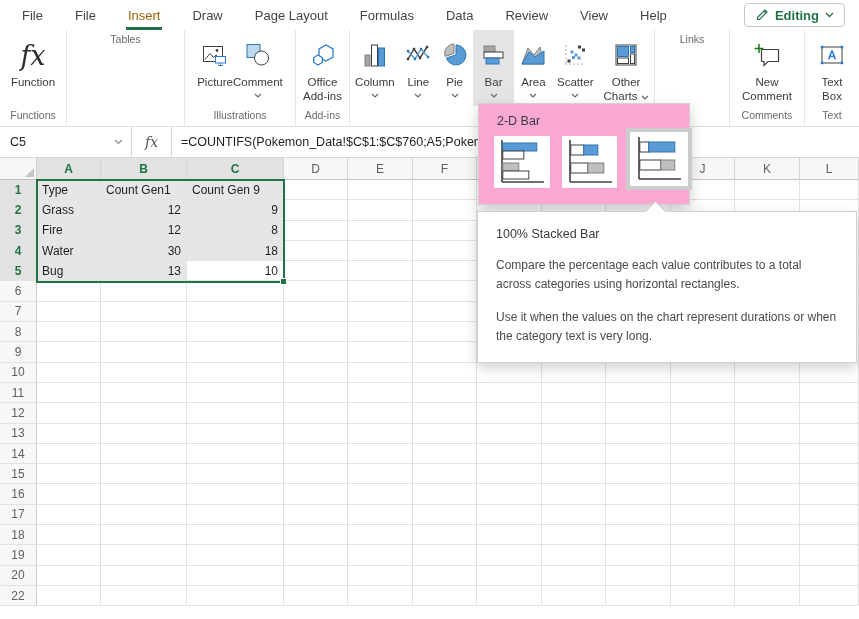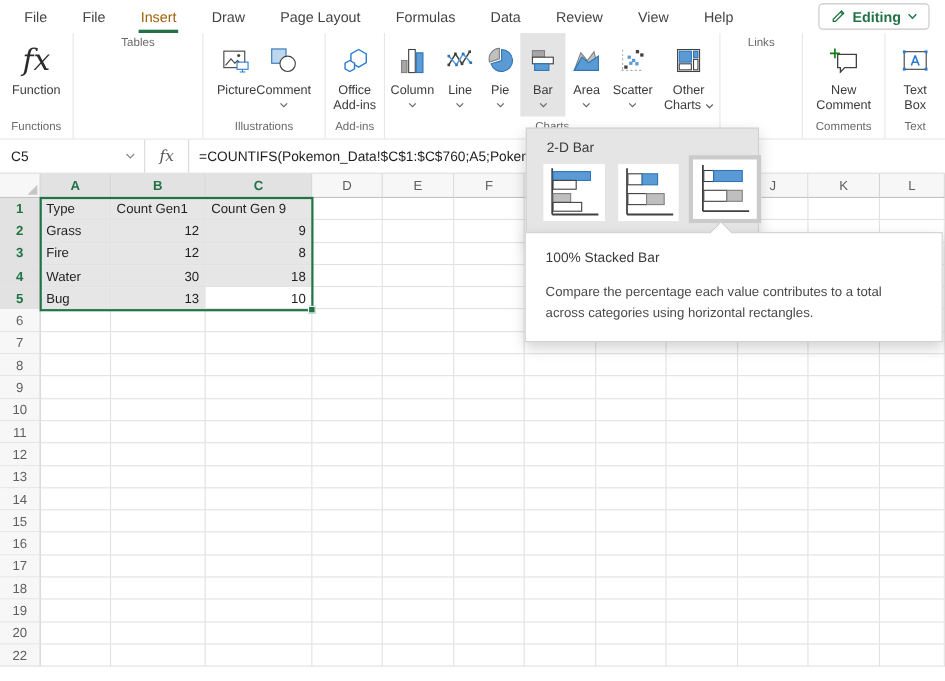--- a/index.html
+++ b/index.html
@@ -70,22 +70,22 @@
     overflow:hidden; white-space:nowrap; }
   .cell.num { justify-content:flex-end; }
   .cell.sel { background:#e6e6e6; }
   .cell.activecell { background:#fff; }
   .sel-overlay { position:absolute; left:36px; top:21px; width:249px; height:103.5px;
     border:2px solid #217346; pointer-events:none; }
   .sel-overlay .handle { position:absolute; right:-4px; bottom:-4px; width:7px; height:7px;
     background:#217346; border:1px solid #fff; }
 
   
-  .chart-dd { position:absolute; left:478px; top:116px; width:212px; height:102px;
-    background:#e5e5e5; border:1px solid #d1d1d1; box-shadow:0 6px 14px rgba(0,0,0,.20);
+  .chart-dd { position:absolute; left:478px; top:103px; width:212px; height:102px;
+    background:#f9a8d4; border:1px solid #d1d1d1; box-shadow:0 6px 14px rgba(0,0,0,.20);
     z-index:50; }
   .chart-dd .dd-title { padding:10px 0 0 18px; font-size:12.5px; color:#3b3b3b; }
   .dd-opts { display:flex; align-items:center; gap:12px; padding-left:15px; margin-top:5px; }
   .dd-opt { width:56px; height:52px; display:flex; align-items:center; justify-content:center;
     cursor:pointer; background:#fff; border:none; }
   .dd-opt.selected { width:66px; height:62px; border:4px solid #cbcbcb; margin:-5px -3px 0; }
 
   
   .tooltip { position:absolute; left:477px; top:211px; width:380px; background:#fff;
     border:1px solid #d1d1d1; box-shadow:0 5px 12px rgba(0,0,0,.18); z-index:60;
@@ -732,15 +732,16 @@
           <rect x="28.8" y="26" width="14" height="10" fill="#BFBFBF" stroke="#808080"></rect>
         </svg>
       </button>
     </div>
   </div>
 
   <div class="tt-caret"></div>
   <div class="tooltip">
     <div class="tt-title">100% Stacked Bar</div>
     <div class="tt-body">Compare the percentage each value contributes to a total across categories using horizontal rectangles.</div>
+    <div class="tt-body">Use it when the values on the chart represent durations or when the category text is very long.</div>
   </div>
 
 </div>
 
 </body></html>

